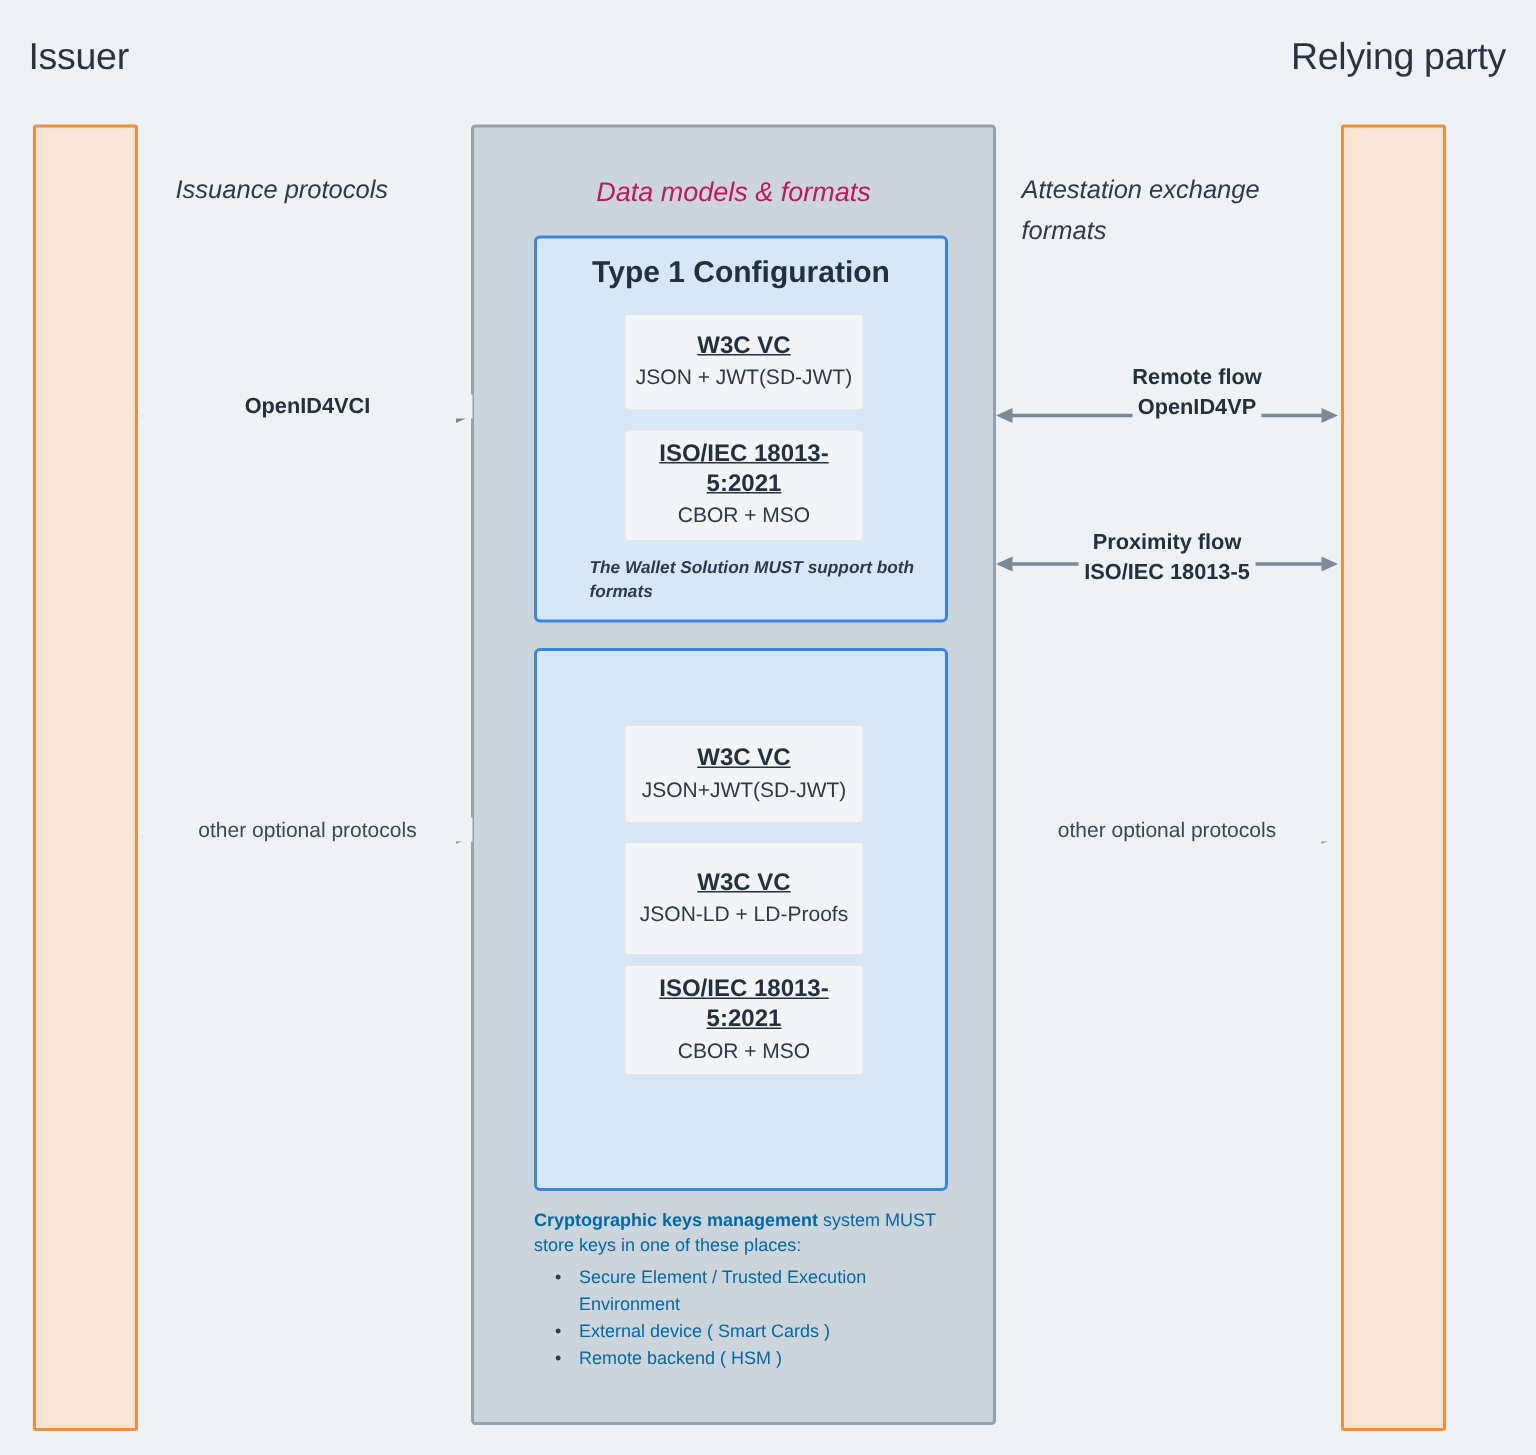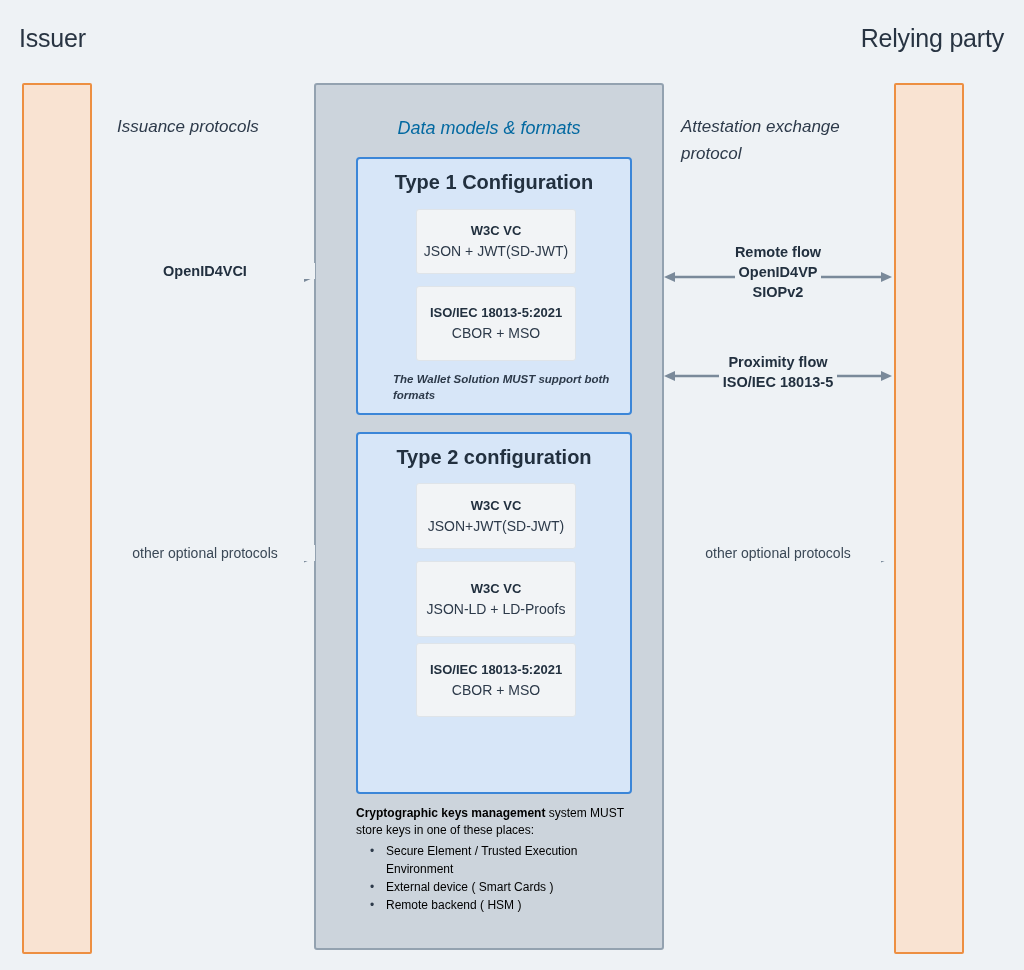--- a/index.html
+++ b/index.html
@@ -42,21 +42,21 @@
     left:314px;top:83px;width:350px;height:867px;
     background:#ccd4dc;
     border:2px solid #93a2b0;
     border-radius:3px;
     box-sizing:border-box;
   }
   #wallet-subtitle{
     position:absolute;left:0;top:33px;width:100%;
     text-align:center;
     font-size:18px;font-style:italic;
-    color:#0369a1;
+    color:#be185d;
   }
 
   
   .side-caption{
     position:absolute;
     font-size:17px;font-style:italic;
     color:#2d3a4a;
     line-height:27px;
   }
   #cap-issuance{left:117px;top:113px;}
@@ -85,41 +85,41 @@
     left:58px;width:160px;
     background:#f2f4f6;
     border:1px solid #dfe4e9;
     border-radius:3px;
     box-sizing:border-box;
     display:flex;flex-direction:column;
     align-items:center;justify-content:center;
     text-align:center;
     padding:4px 6px;
   }
-  .fmt-title{font-size:13px;font-weight:bold;color:#22303f;line-height:20px;}
+  .fmt-title{font-size:16px;font-weight:bold;color:#22303f;line-height:20px;text-decoration:underline;}
   .fmt-sub{font-size:14px;color:#2d3a4a;line-height:21px;}
 
   #t1-card1{top:50px;height:65px;}
   #t1-card2{top:127px;height:75px;}
   #t2-card1{top:49px;height:66px;}
   #t2-card2{top:127px;height:76px;}
   #t2-card3{top:209px;height:74px;}
 
   .type-note{
     position:absolute;
     left:35px;right:18px;top:212px;
     font-size:11.5px;font-style:italic;font-weight:bold;
     color:#2d3a4a;line-height:16px;
   }
 
   
   #crypto-block{
     position:absolute;
     left:354px;top:803px;width:290px;
-    font-size:12px;line-height:17px;color:#000000;
+    font-size:12px;line-height:17px;color:#0369a1;
   }
   #crypto-block .lead b{font-weight:bold;}
   #crypto-block ul{margin:3px 0 0 0;padding-left:22px;list-style:none;}
   #crypto-block li{position:relative;padding-left:8px;line-height:18px;}
   #crypto-block li:before{
     content:"\2022";position:absolute;left:-8px;top:0;color:#2d3a4a;
   }
 
   
   .arrow-svg{position:absolute;overflow:visible;}
@@ -133,21 +133,21 @@
   
   #arrow-openid4vci{left:95px;top:270px;width:220px;height:14px;}
   #lbl-openid4vci{left:95px;top:263px;width:220px;background:#eef2f5;}
 
   
   #arrow-left-optional{left:95px;top:551px;width:220px;height:14px;}
   #lbl-left-optional{left:95px;top:545px;width:220px;background:#eef2f5;}
 
   
   #arrow-remote{left:664px;top:270px;width:228px;height:14px;}
-  #lbl-remote{left:664px;top:242px;width:228px;line-height:20px;}
+  #lbl-remote{left:684px;top:242px;width:228px;line-height:20px;}
   #lbl-remote .mid{background:#eef2f5;padding:0 4px;}
 
   #arrow-proximity{left:664px;top:369px;width:228px;height:14px;}
   #lbl-proximity{left:664px;top:352px;width:228px;line-height:20px;}
   #lbl-proximity .mid{background:#eef2f5;padding:0 4px;}
 
   #arrow-right-optional{left:664px;top:551px;width:228px;height:14px;}
   #lbl-right-optional{left:664px;top:545px;width:228px;background:#eef2f5;}
 </style>
 </head>
@@ -155,21 +155,21 @@
 
 <div class="canvas">
 
   <div class="heading" id="head-issuer">Issuer</div>
   <div class="heading" id="head-relying">Relying party</div>
 
   <div class="actor-bar" id="bar-issuer"></div>
   <div class="actor-bar" id="bar-relying"></div>
 
   <div class="side-caption" id="cap-issuance">Issuance protocols</div>
-  <div class="side-caption" id="cap-attestation">Attestation exchange protocol</div>
+  <div class="side-caption" id="cap-attestation">Attestation exchange formats</div>
 
   <div id="wallet-container">
     <div id="wallet-subtitle">Data models &amp; formats</div>
 
     <div class="type-box" id="type1-box" style="left:40px;top:72px;">
       <div class="type-title">Type 1 Configuration</div>
 
       <div class="fmt-card" id="t1-card1">
         <div class="fmt-title">W3C VC</div>
         <div class="fmt-sub">JSON + JWT(SD-JWT)</div>
@@ -177,21 +177,20 @@
 
       <div class="fmt-card" id="t1-card2">
         <div class="fmt-title">ISO/IEC 18013-5:2021</div>
         <div class="fmt-sub">CBOR + MSO</div>
       </div>
 
       <div class="type-note">The Wallet Solution MUST support both formats</div>
     </div>
 
     <div class="type-box" id="type2-box" style="left:40px;top:347px;">
-      <div class="type-title">Type 2 configuration</div>
 
       <div class="fmt-card" id="t2-card1">
         <div class="fmt-title">W3C VC</div>
         <div class="fmt-sub">JSON+JWT(SD-JWT)</div>
       </div>
 
       <div class="fmt-card" id="t2-card2">
         <div class="fmt-title">W3C VC</div>
         <div class="fmt-sub">JSON-LD + LD-Proofs</div>
       </div>
@@ -225,21 +224,20 @@
   <div class="arrow-label thin" id="lbl-left-optional">other optional protocols</div>
 
   <svg class="arrow-svg" id="arrow-remote" viewBox="0 0 228 14">
     <line x1="9" y1="7" x2="219" y2="7" stroke="#7a8a9a" stroke-width="2.4"></line>
     <polygon points="0,7 11,2 11,12" fill="#7a8a9a"></polygon>
     <polygon points="228,7 217,2 217,12" fill="#7a8a9a"></polygon>
   </svg>
   <div class="arrow-label" id="lbl-remote">
     <div>Remote flow</div>
     <div><span class="mid">OpenID4VP</span></div>
-    <div>SIOPv2</div>
   </div>
 
   <svg class="arrow-svg" id="arrow-proximity" viewBox="0 0 228 14">
     <line x1="9" y1="7" x2="219" y2="7" stroke="#7a8a9a" stroke-width="2.4"></line>
     <polygon points="0,7 11,2 11,12" fill="#7a8a9a"></polygon>
     <polygon points="228,7 217,2 217,12" fill="#7a8a9a"></polygon>
   </svg>
   <div class="arrow-label" id="lbl-proximity">
     <div>Proximity flow</div>
     <div><span class="mid">ISO/IEC 18013-5</span></div>

